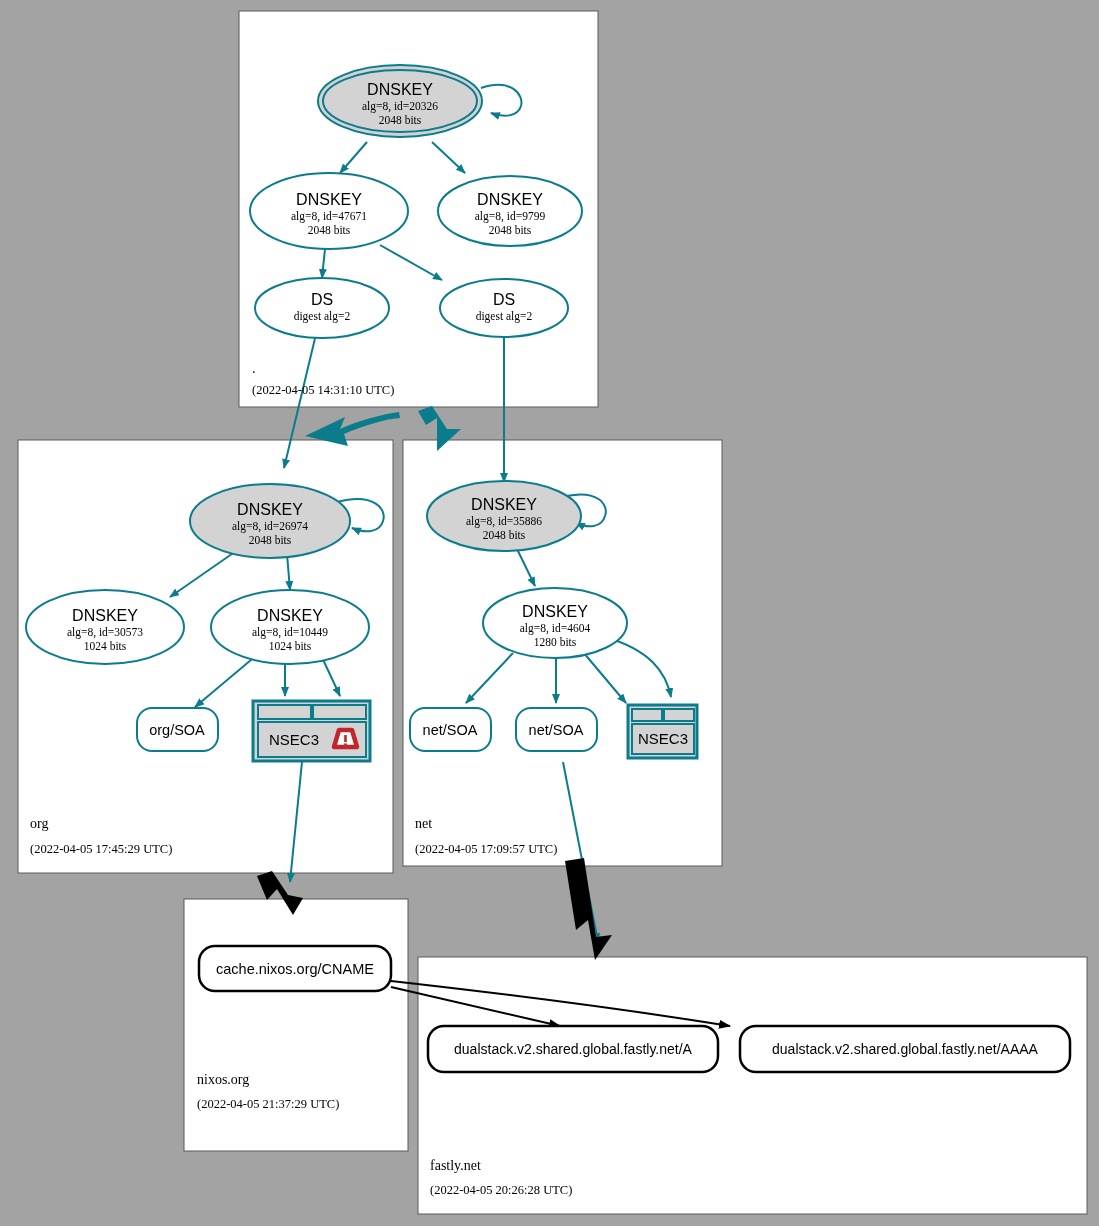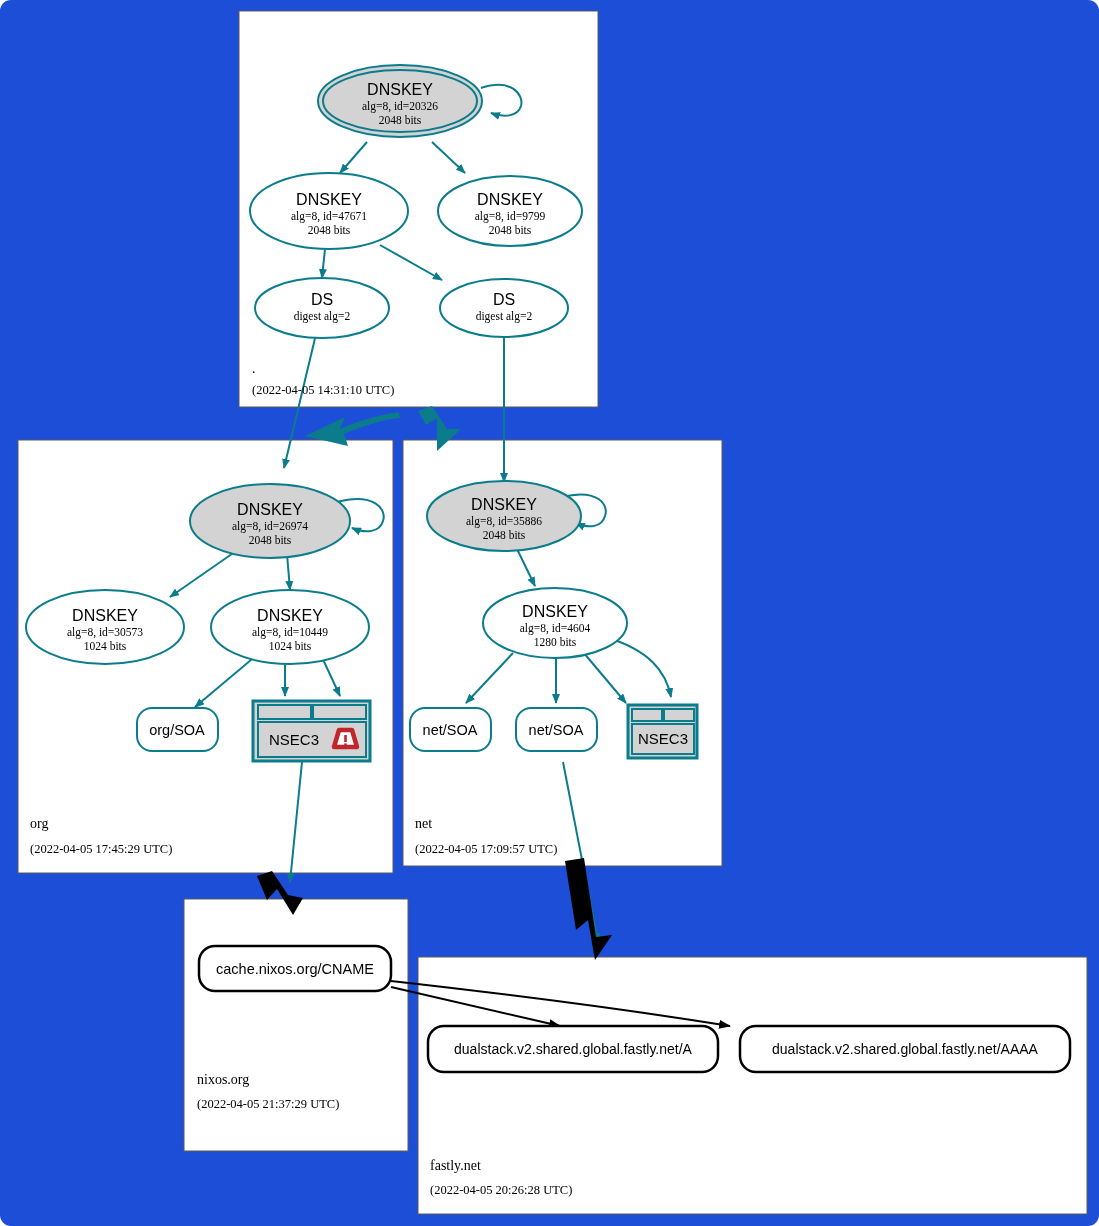--- a/index.html
+++ b/index.html
@@ -8,23 +8,22 @@
     padding: 0;
     background: #ffffff;
   }
   body {
     font-family: "Liberation Sans", sans-serif;
   }
   #canvas {
     position: relative;
     width: 1099px;
     height: 1226px;
-    background: #1d4ed8;
+    background: #a3a3a3;
     overflow: hidden;
-    border-radius: 11px;
   }
   #graph-svg {
     position: absolute;
     left: 0;
     top: 0;
     width: 1099px;
     height: 1226px;
   }
   .zone-box {
     fill: #ffffff;

